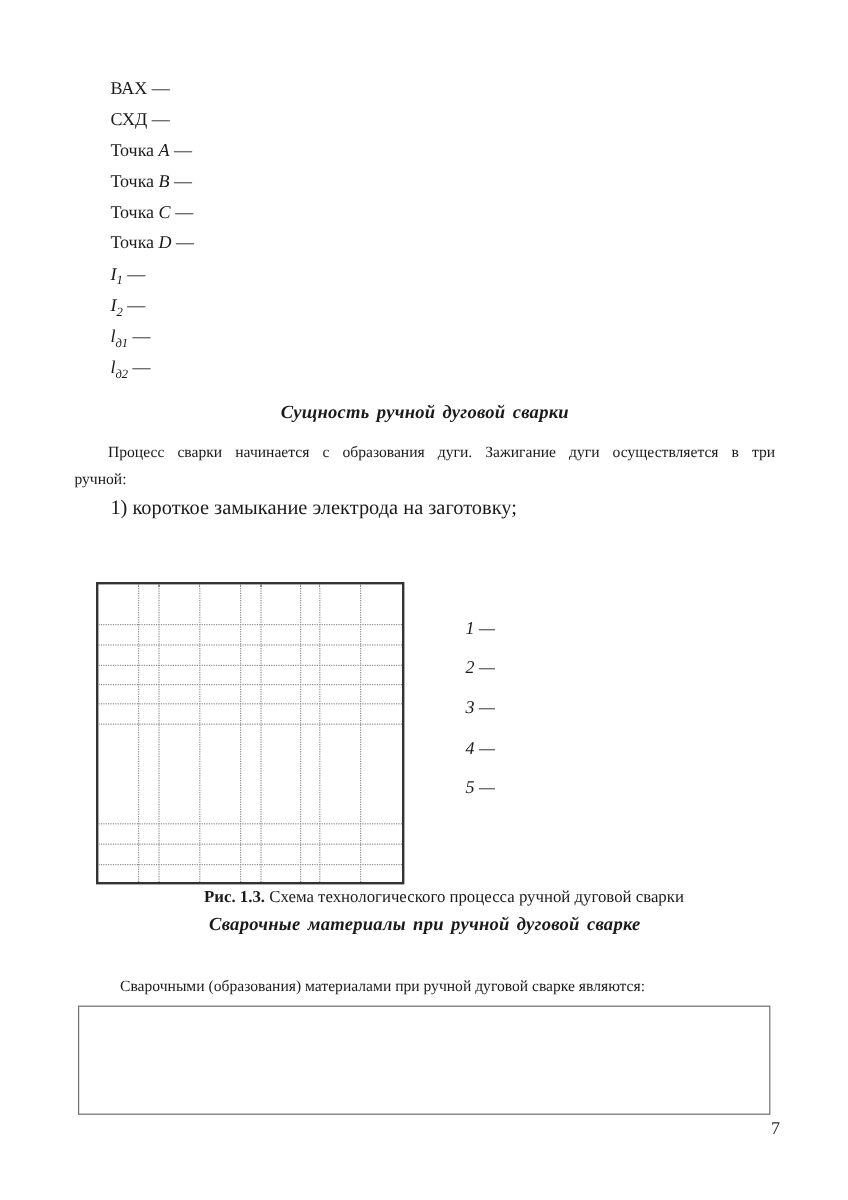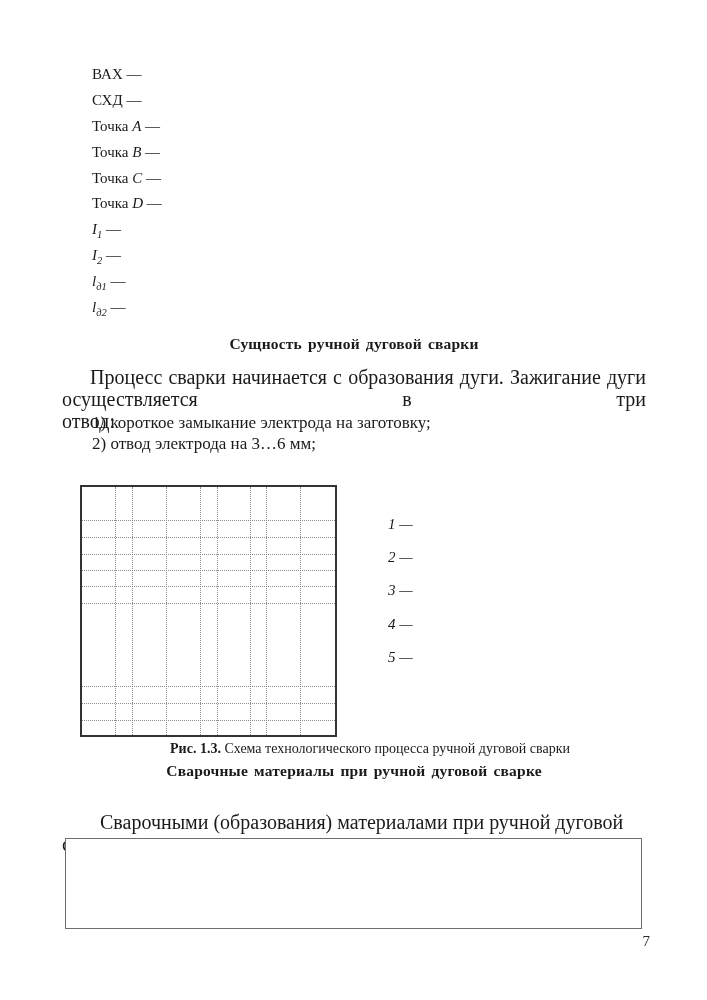--- a/index.html
+++ b/index.html
@@ -37,32 +37,33 @@
   }
 
   
   .heading {
     position: absolute;
     left: 62px;
     width: 584px;
     text-align: center;
     font-size: 15.5px;
     font-weight: bold;
+    font-style: italic;
     letter-spacing: 0.2px;
     word-spacing: 2px;
   }
   .heading-1 { top: 335px; }
   .heading-2 { top: 762px; }
 
   
   .para {
     position: absolute;
     left: 62px;
     width: 584px;
-    font-size: 20px;
+    font-size: 13px;
     line-height: 22px;
   }
   .para-1 { top: 366px; }
   .para-1 .line-just {
     text-align: justify;
     text-align-last: justify;
     text-indent: 28px;
   }
   .para-2 { top: 811px; text-indent: 38px; }
 
@@ -148,26 +149,25 @@
     <div class="term-row"><span></span><span class="it">I</span><sub>1</sub><span> —</span></div>
     <div class="term-row"><span></span><span class="it">I</span><sub>2</sub><span> —</span></div>
     <div class="term-row"><span></span><span class="it">l</span><sub>д1</sub><span> —</span></div>
     <div class="term-row"><span></span><span class="it">l</span><sub>д2</sub><span> —</span></div>
   </div>
 
   <div class="heading heading-1">Сущность ручной дуговой сварки</div>
 
   <div class="para para-1">
     <div class="line-just">Процесс сварки начинается с образования дуги. Зажигание дуги осуществляется в три</div>
-    <div>отвод:</div>
+    <div>ручной:</div>
   </div>
 
   <div class="steps">
     <div class="step">1) короткое замыкание электрода на заготовку;</div>
-    <div class="step">2) отвод электрода на 3…6 мм;</div>
   </div>
 
   <div class="figure-box">
       <div class="gl v" style="left: 33px; border-left-color: rgb(142, 142, 142);"></div>
       <div class="gl v" style="left: 50px; border-left-color: rgb(142, 142, 142);"></div>
       <div class="gl v" style="left: 84px; border-left-color: rgb(142, 142, 142);"></div>
       <div class="gl v" style="left: 118px; border-left-color: rgb(142, 142, 142);"></div>
       <div class="gl v" style="left: 135px; border-left-color: rgb(142, 142, 142);"></div>
       <div class="gl v" style="left: 168px; border-left-color: rgb(142, 142, 142);"></div>
       <div class="gl v" style="left: 184px; border-left-color: rgb(142, 142, 142);"></div>

